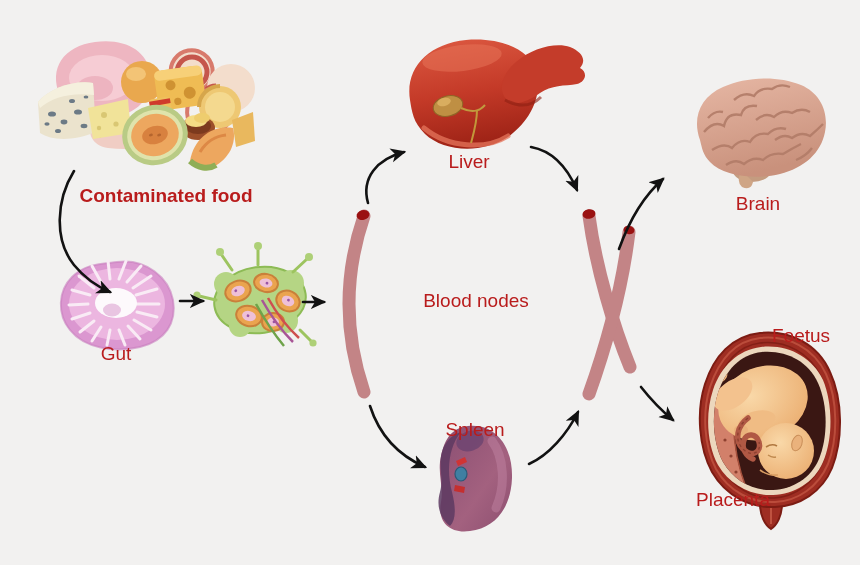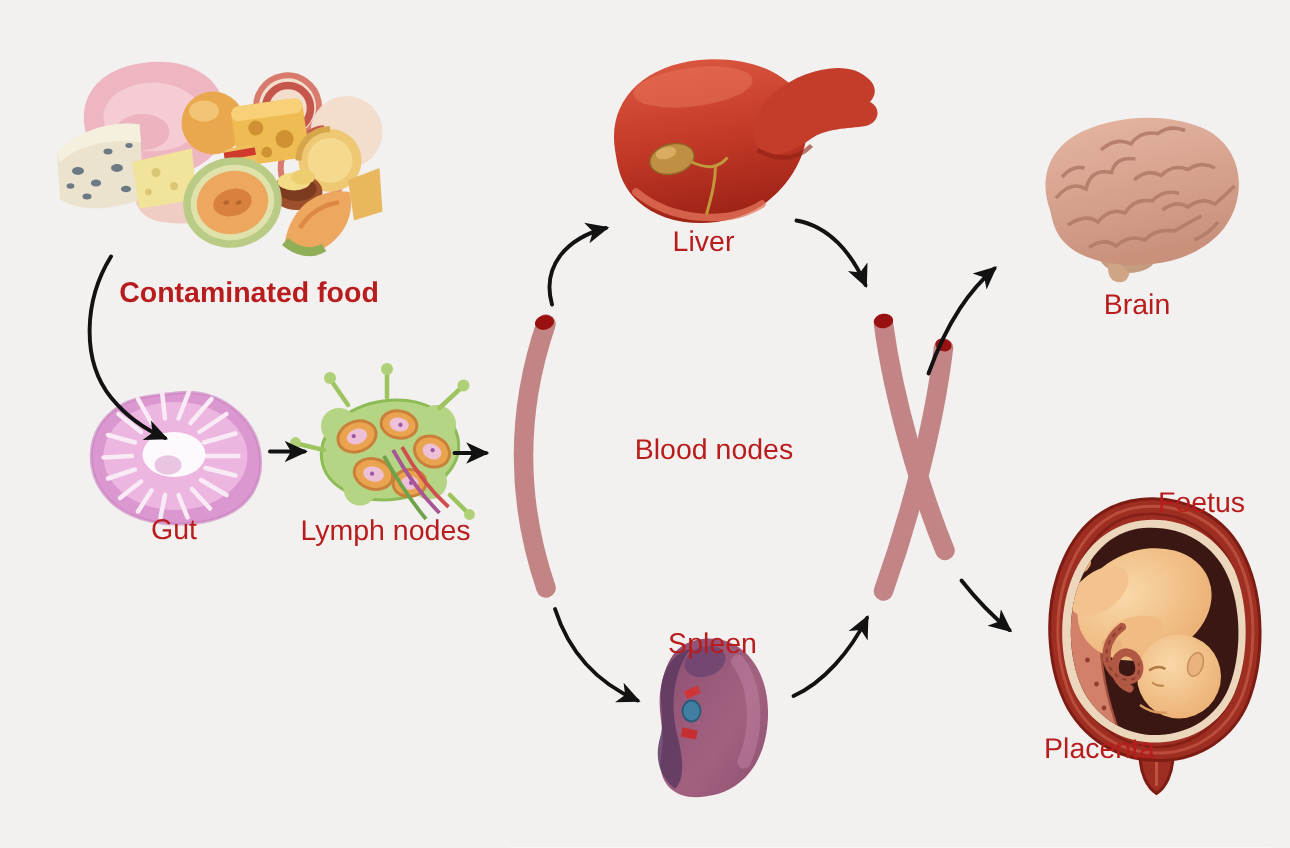--- a/index.html
+++ b/index.html
@@ -323,21 +323,20 @@
       <path d="M531,147 C553,151 568,169 577,190" marker-end="url(#ah)"></path>
       <path d="M619,249 C632,213 647,193 663,179" marker-end="url(#ah)"></path>
       <path d="M370,406 C380,437 400,456 425,467" marker-end="url(#ah)"></path>
       <path d="M529,464 C549,455 567,434 578,412" marker-end="url(#ah)"></path>
       <path d="M641,387 C652,401 662,411 673,420" marker-end="url(#ah)"></path>
     </g>
   </svg>
 
   <div class="lbl lbl-contaminated-food">Contaminated food</div>
   <div class="lbl lbl-gut">Gut</div>
-  <div class="lbl lbl-lymph-nodes">Lymph nodes</div>
   <div class="lbl lbl-liver">Liver</div>
   <div class="lbl lbl-blood-stream">Blood nodes</div>
   <div class="lbl lbl-spleen">Spleen</div>
   <div class="lbl lbl-brain">Brain</div>
   <div class="lbl lbl-foetus">Foetus</div>
   <div class="lbl lbl-placenta">Placenta</div>
 
 </div>
 
 </body></html>

